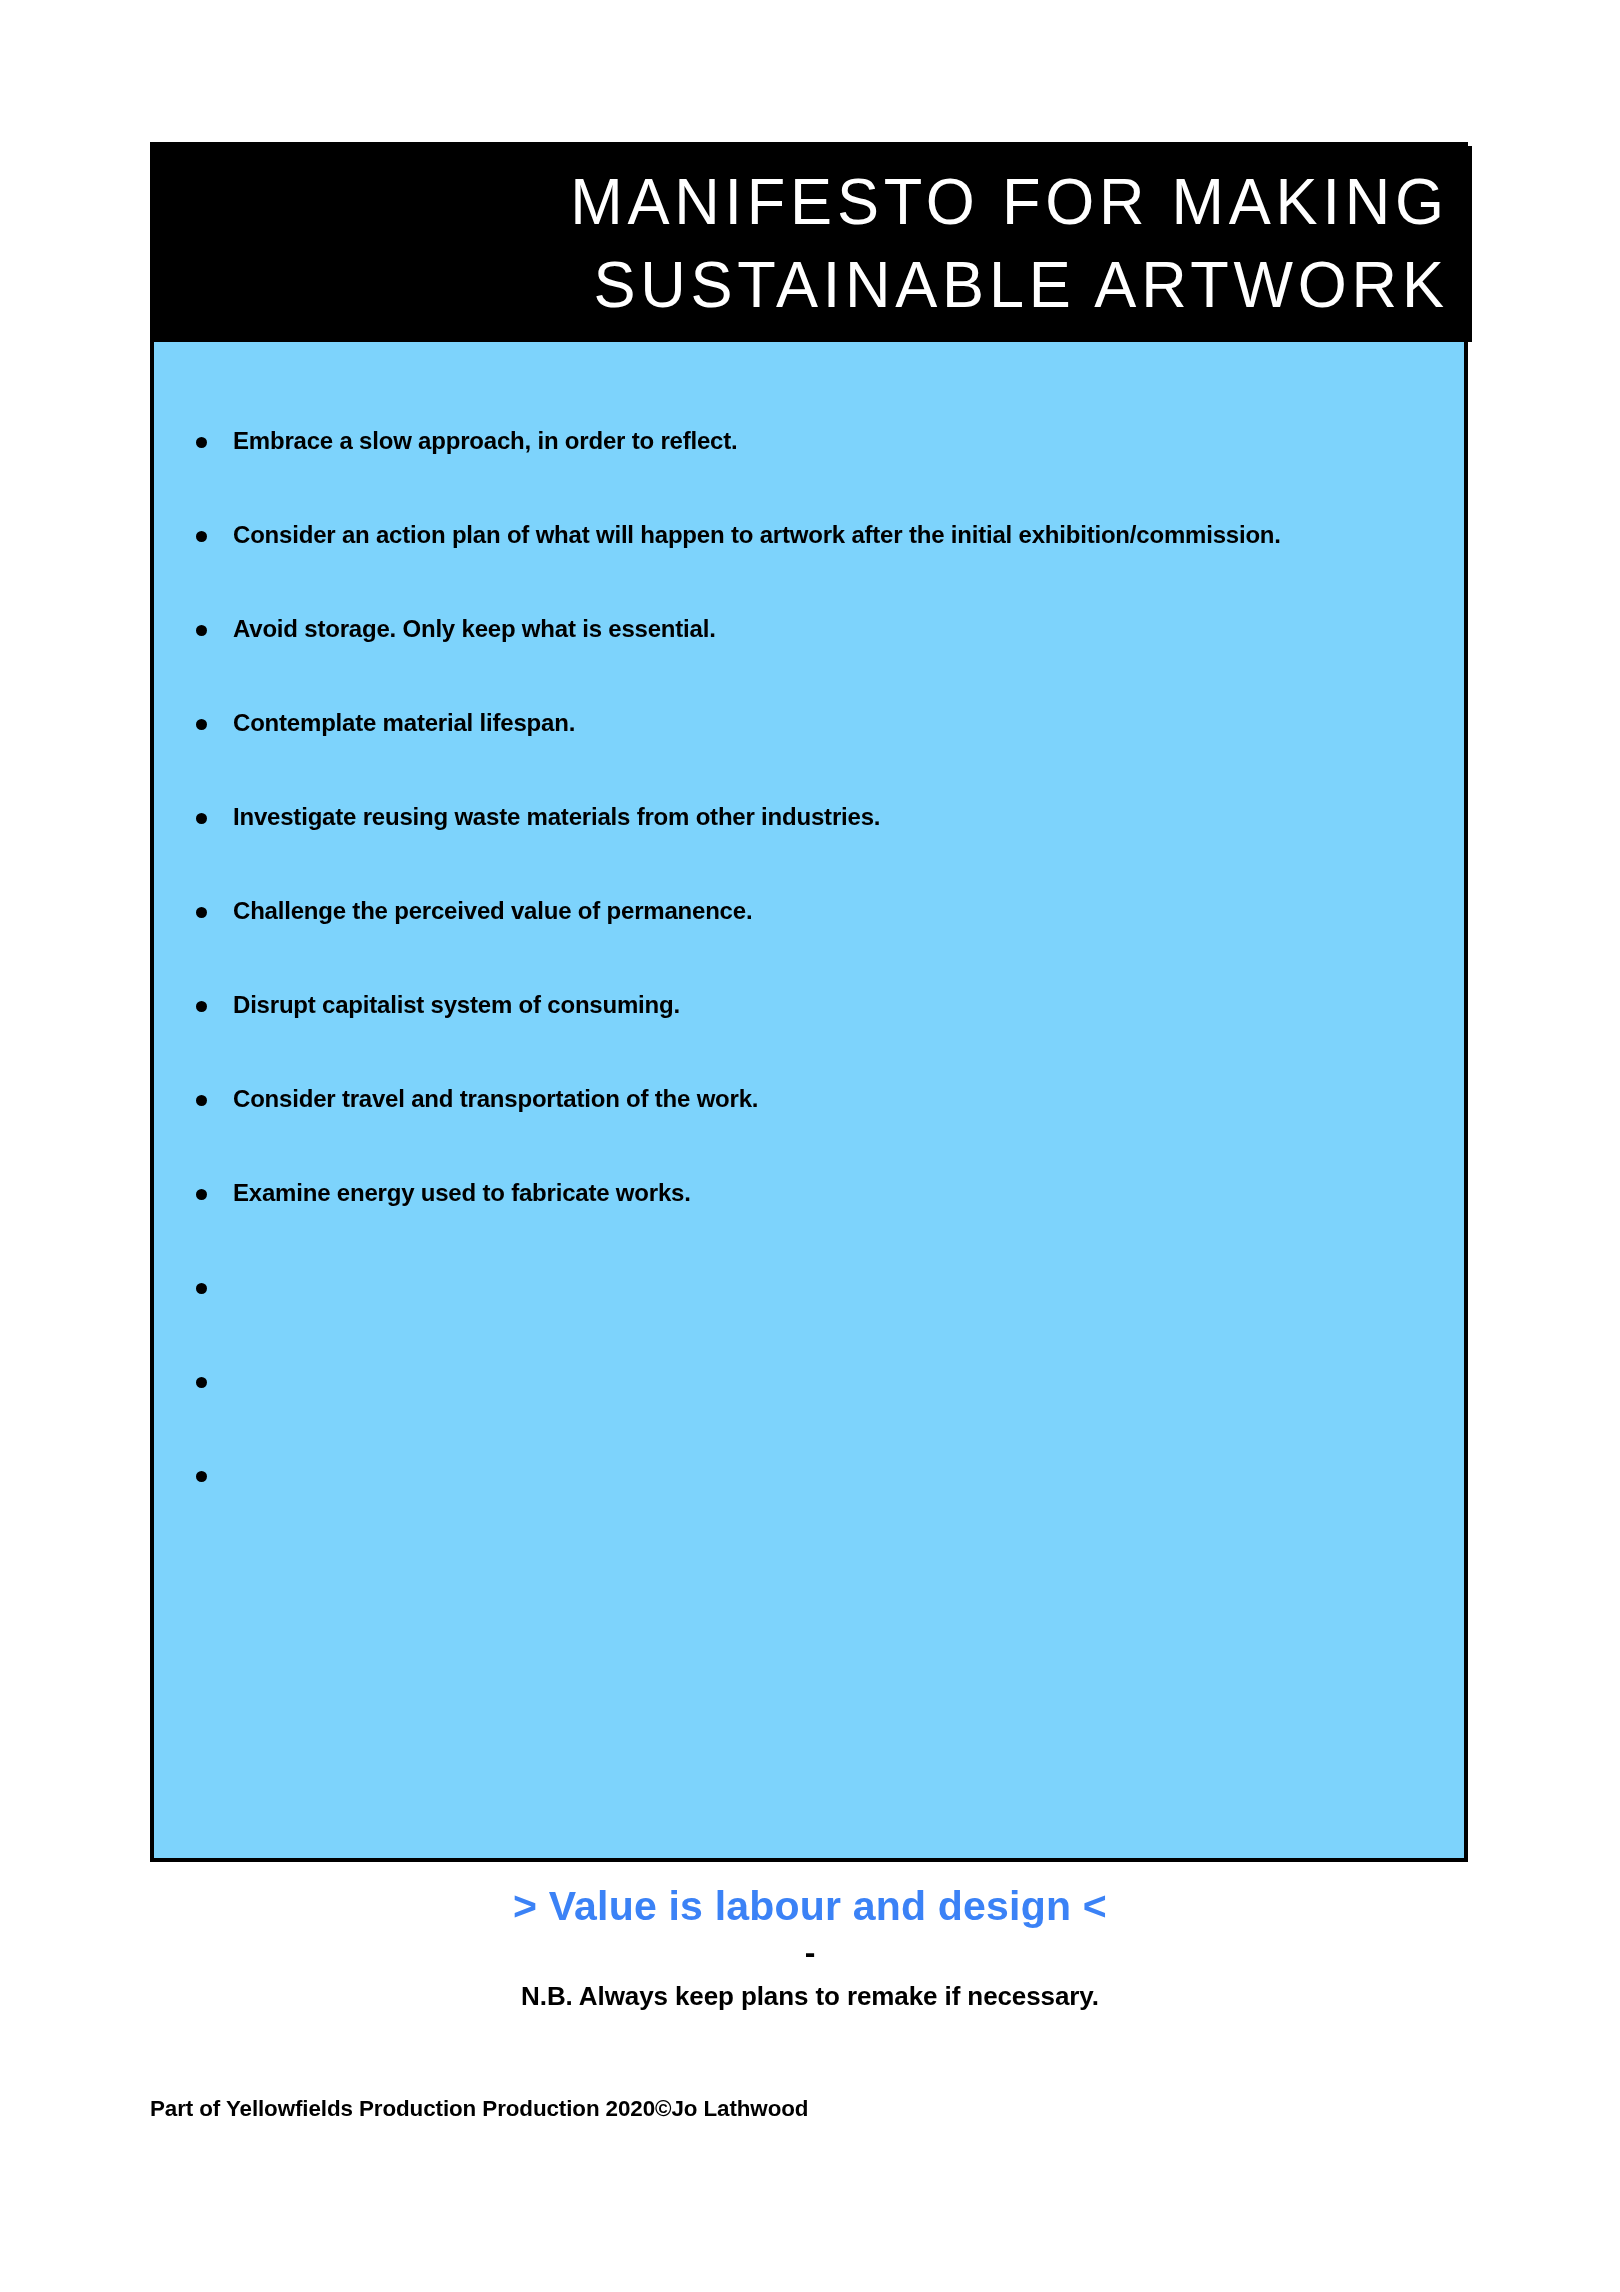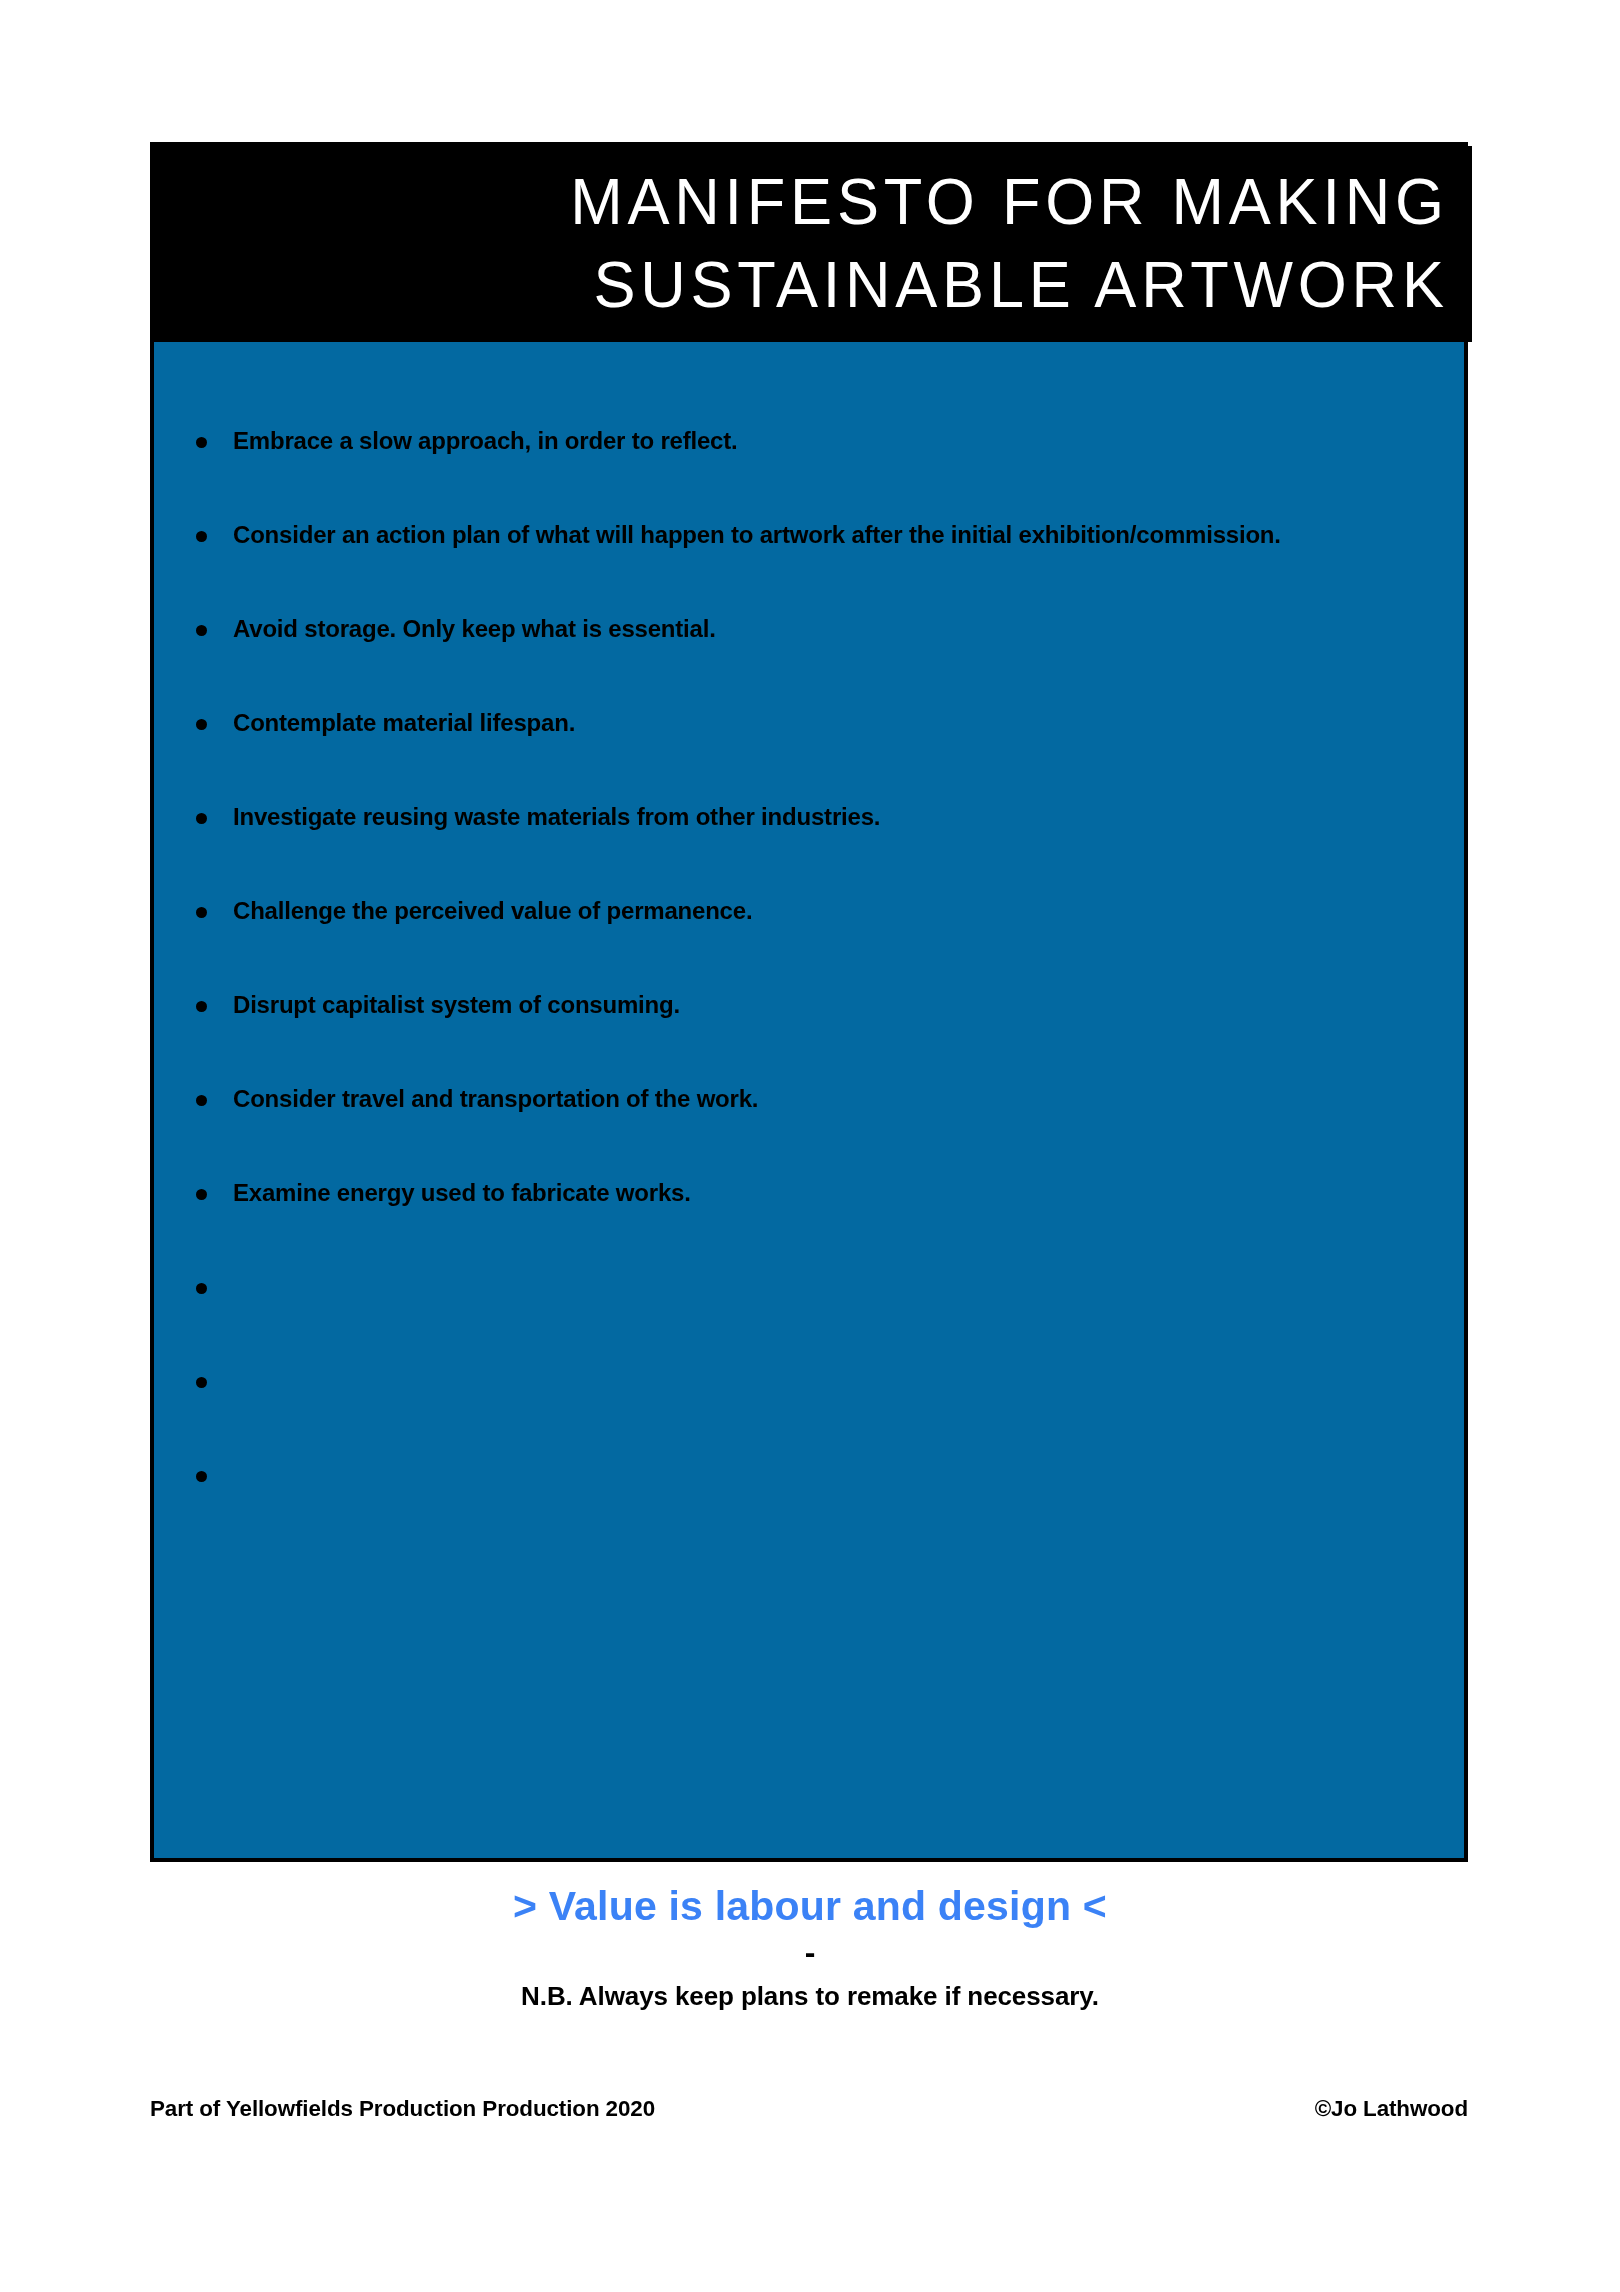--- a/index.html
+++ b/index.html
@@ -25,21 +25,21 @@
 
   
   .manifesto-card {
     position: absolute;
     left: 150px;
     top: 142px;
     width: 1318px;
     height: 1720px;
     box-sizing: border-box;
     border: 4.5px solid #000000;
-    background: #0369a1;
+    background: #7dd3fc;
     padding-left: 32px;
   }
 
   
   .title-band {
     position: absolute;
     left: 0;
     top: 0;
     width: 1318px;
     height: 196px;
@@ -136,21 +136,21 @@
   }
 
   
   .credit-row {
     position: absolute;
     left: 150px;
     top: 2094px;
     width: 1318px;
     display: flex;
     align-items: baseline;
-    justify-content: space-between;
+    justify-content: flex-start;
   }
   .credit-left,
   .credit-right {
     font-size: 22.4px;
     line-height: 30px;
     font-weight: 700;
     letter-spacing: -0.1px;
     color: #000000;
     white-space: nowrap;
   }

